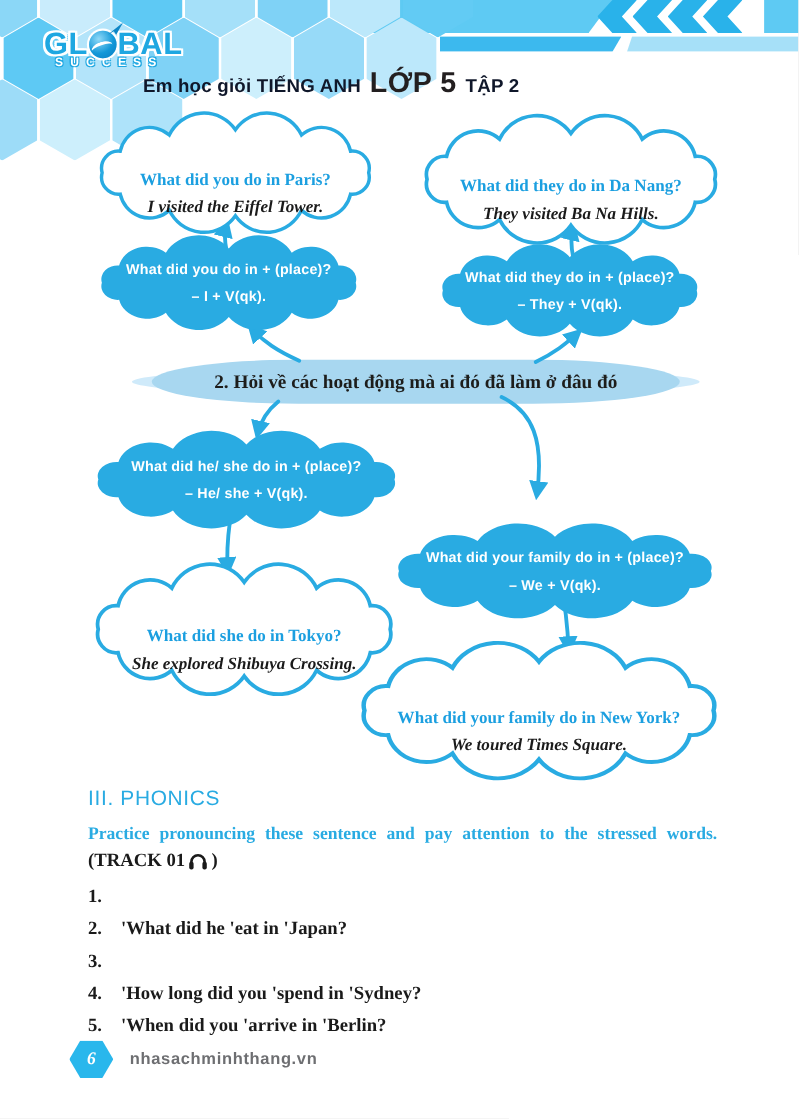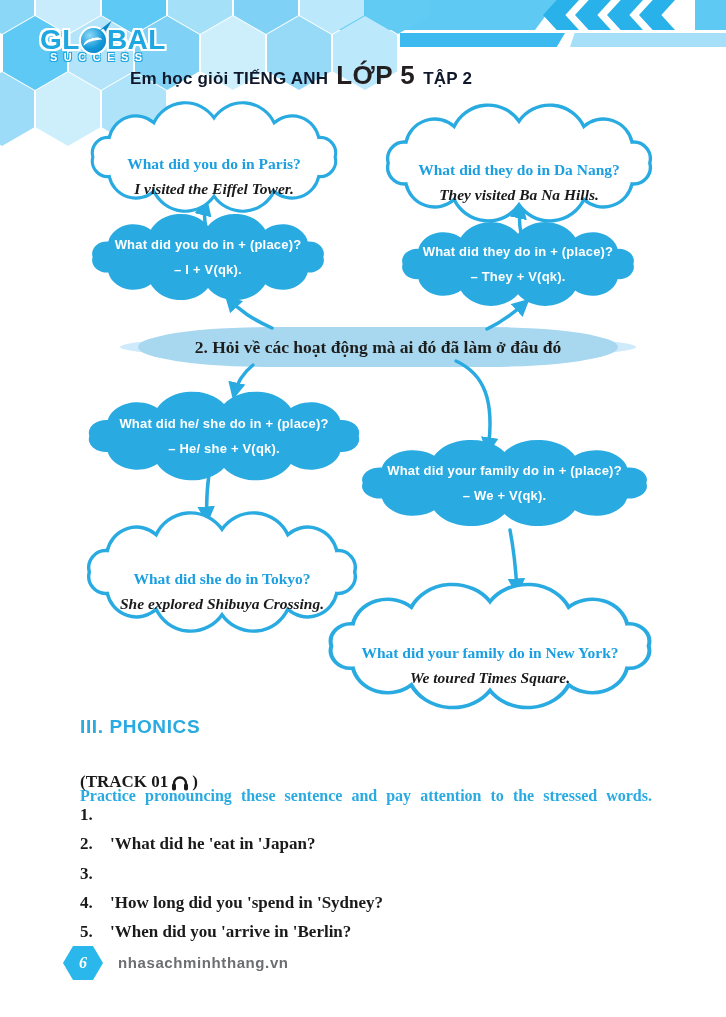--- a/index.html
+++ b/index.html
@@ -60,25 +60,25 @@
 
   .banner { position:absolute; left:138px; top:327px; width:480px; height:40px; z-index:3;
     display:flex; align-items:center; justify-content:center; }
   .banner::before { content:""; position:absolute; left:-18px; right:-18px; top:7px; bottom:7px;
     background:#cfeafa; border-radius:50%; }
   .banner-body { position:absolute; inset:0; background:#a8d7f0; border-radius:50% / 90%; }
   .banner-text { position:relative; font-family:"Liberation Serif", serif; font-weight:700; font-size:17.5px;
     color:#1d1d1b; z-index:1; white-space:nowrap; }
 
   
-  .phonics-heading { position:absolute; left:80px; top:716px; font-size:19px; font-weight:700;
+  .phonics-heading { position:absolute; left:80px; top:716px; font-size:19px; font-weight:400;
     color:#29abe2; letter-spacing:.6px; }
   .instruction { position:absolute; left:80px; top:748px; width:572px;
     font-family:"Liberation Serif", serif; font-weight:700; font-size:16px; color:#29abe2;
-    text-align:justify; text-align-last:justify; line-height:1.35;margin-top:37px; }
+    text-align:justify; text-align-last:justify; line-height:1.35; }
   .track-line { position:absolute; left:80px; top:772px; display:flex; align-items:center; gap:2px;
     font-family:"Liberation Serif", serif; font-weight:700; font-size:17px; color:#1a1a1a; }
   .hp-icon { display:inline-block; margin:0 1px; }
 
   .phonics-list { position:absolute; left:80px; top:806px; width:520px; }
   .ph-item { display:flex; margin-bottom:11.5px; font-family:"Liberation Serif", serif;
     font-weight:700; font-size:17px; color:#1a1a1a; line-height:1.05; }
   .ph-num { width:30px; flex:0 0 30px; }
 
   
@@ -211,21 +211,21 @@
   <div class="cloud formula" style="left:84px;top:400px;width:280px;height:72px">
     <svg class="cloud-shape" viewBox="0 0 260 90" preserveAspectRatio="none">
         <use href="#cloudPath" xlink:href="#cloudPath"></use>
       </svg>
     <div class="cloud-text">
         <div class="q">What did he/ she do in + (place)?</div>
         <div class="a">– He/ she + V(qk).</div>
       </div>
   </div>
 
-  <div class="cloud formula" style="left:357px;top:448px;width:295px;height:70px">
+  <div class="cloud formula" style="left:357px;top:484px;width:295px;height:70px">
     <svg class="cloud-shape" viewBox="0 0 260 90" preserveAspectRatio="none">
         <use href="#cloudPath" xlink:href="#cloudPath"></use>
       </svg>
     <div class="cloud-text">
         <div class="q">What did your family do in + (place)?</div>
         <div class="a">– We + V(qk).</div>
       </div>
   </div>
 
   <div class="cloud example" style="left:84px;top:524px;width:276px;height:96px">

